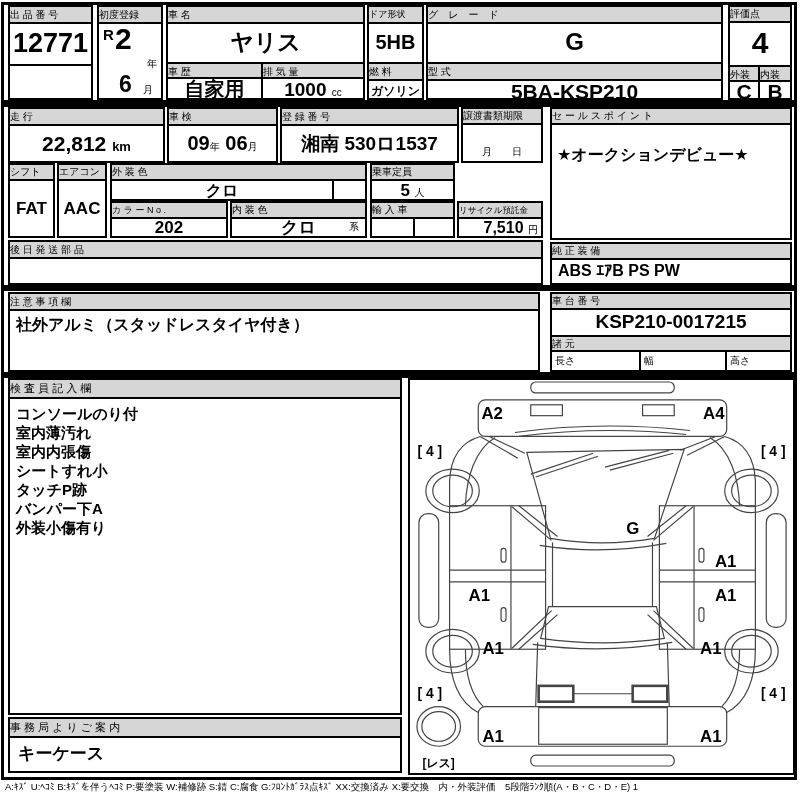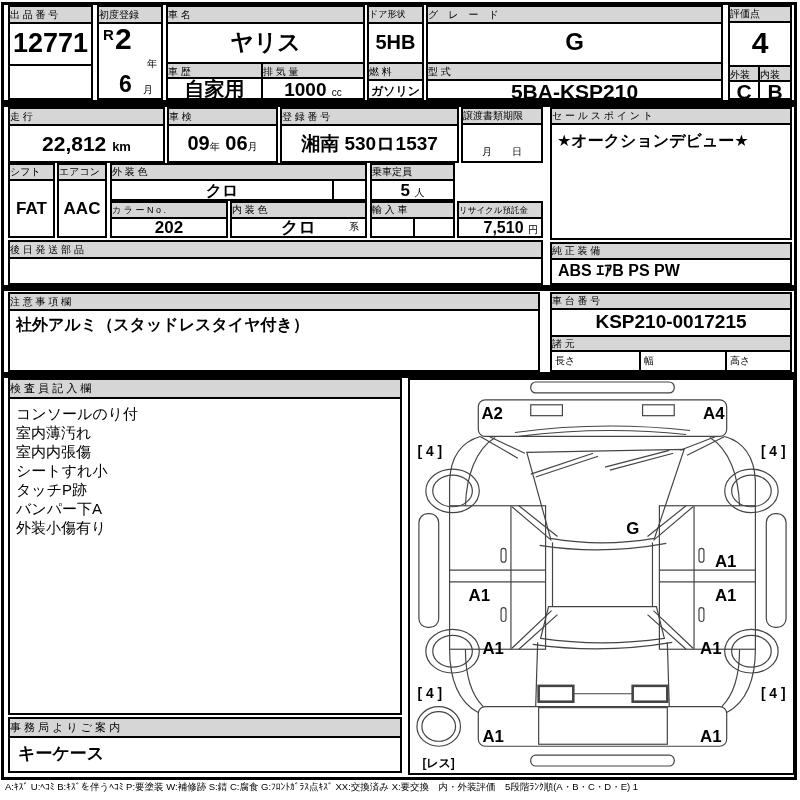--- a/index.html
+++ b/index.html
@@ -8,21 +8,21 @@
   .frame{position:absolute;left:1px;top:2px;width:790px;height:772px;border:3px solid #000}
   .bar{position:absolute;left:1px;width:796px;background:#000}
   .box{position:absolute;border:2px solid #000;background:#fff;box-sizing:border-box}
   .hd{background:#d6d6d6;border-bottom:2px solid #000;font-size:10px;
       height:15px;line-height:15px;white-space:nowrap;overflow:hidden}
   .v{font-weight:700;text-align:center;white-space:nowrap;overflow:hidden}
   .u{font-size:10px;font-weight:400}
   .cols{display:flex}
   .cols>div{box-sizing:border-box}
   .abs{position:absolute;white-space:nowrap}
-  .list{padding:5px 6px;font-size:15px;font-weight:400;line-height:19px}
+  .list{padding:5px 6px;font-size:15px;font-weight:700;line-height:19px}
   svg text{font-family:"Liberation Sans","DejaVu Sans",sans-serif;font-weight:700;fill:#000}
   svg .ln{stroke:#444;fill:none;stroke-width:1.2}
 </style>
 </head>
 <body>
 
 <div class="sheet">
   <div class="frame"></div>
   <div class="bar" style="top:100px;height:7px"></div>
   <div class="bar" style="top:285px;height:6px"></div>
@@ -106,21 +106,21 @@
     <div class="v" style="font-size:19px;height:35px;line-height:35px">湘南 530ロ1537</div>
   </div>
 
   <div class="box" style="left:461px;top:107px;width:82px;height:56px">
     <div class="hd" style="font-size:10px;height:14px;line-height:14px">譲渡書類期限</div>
     <div style="font-size:10px;text-align:center;padding-top:20px">月　　日</div>
   </div>
 
   <div class="box" style="left:550px;top:107px;width:242px;height:133px">
     <div class="hd" style="height:14px;line-height:14px">セ ー ル ス ポ イ ン ト</div>
-    <div style="font-size:16px;font-weight:700;padding:6px 5px;text-align:left">★オークションデビュー★</div>
+    <div style="font-size:16px;font-weight:700;padding:20px 5px;text-align:left">★オークションデビュー★</div>
   </div>
 
   <div class="box" style="left:8px;top:163px;width:47px;height:75px">
     <div class="hd" style="height:14px;line-height:14px">シフト</div>
     <div class="v" style="font-size:17px;height:55px;line-height:55px">FAT</div>
   </div>
 
   <div class="box" style="left:57px;top:163px;width:50px;height:75px">
     <div class="hd" style="height:14px;line-height:14px">エアコン</div>
     <div class="v" style="font-size:17px;height:62px;line-height:55px">AAC</div>

